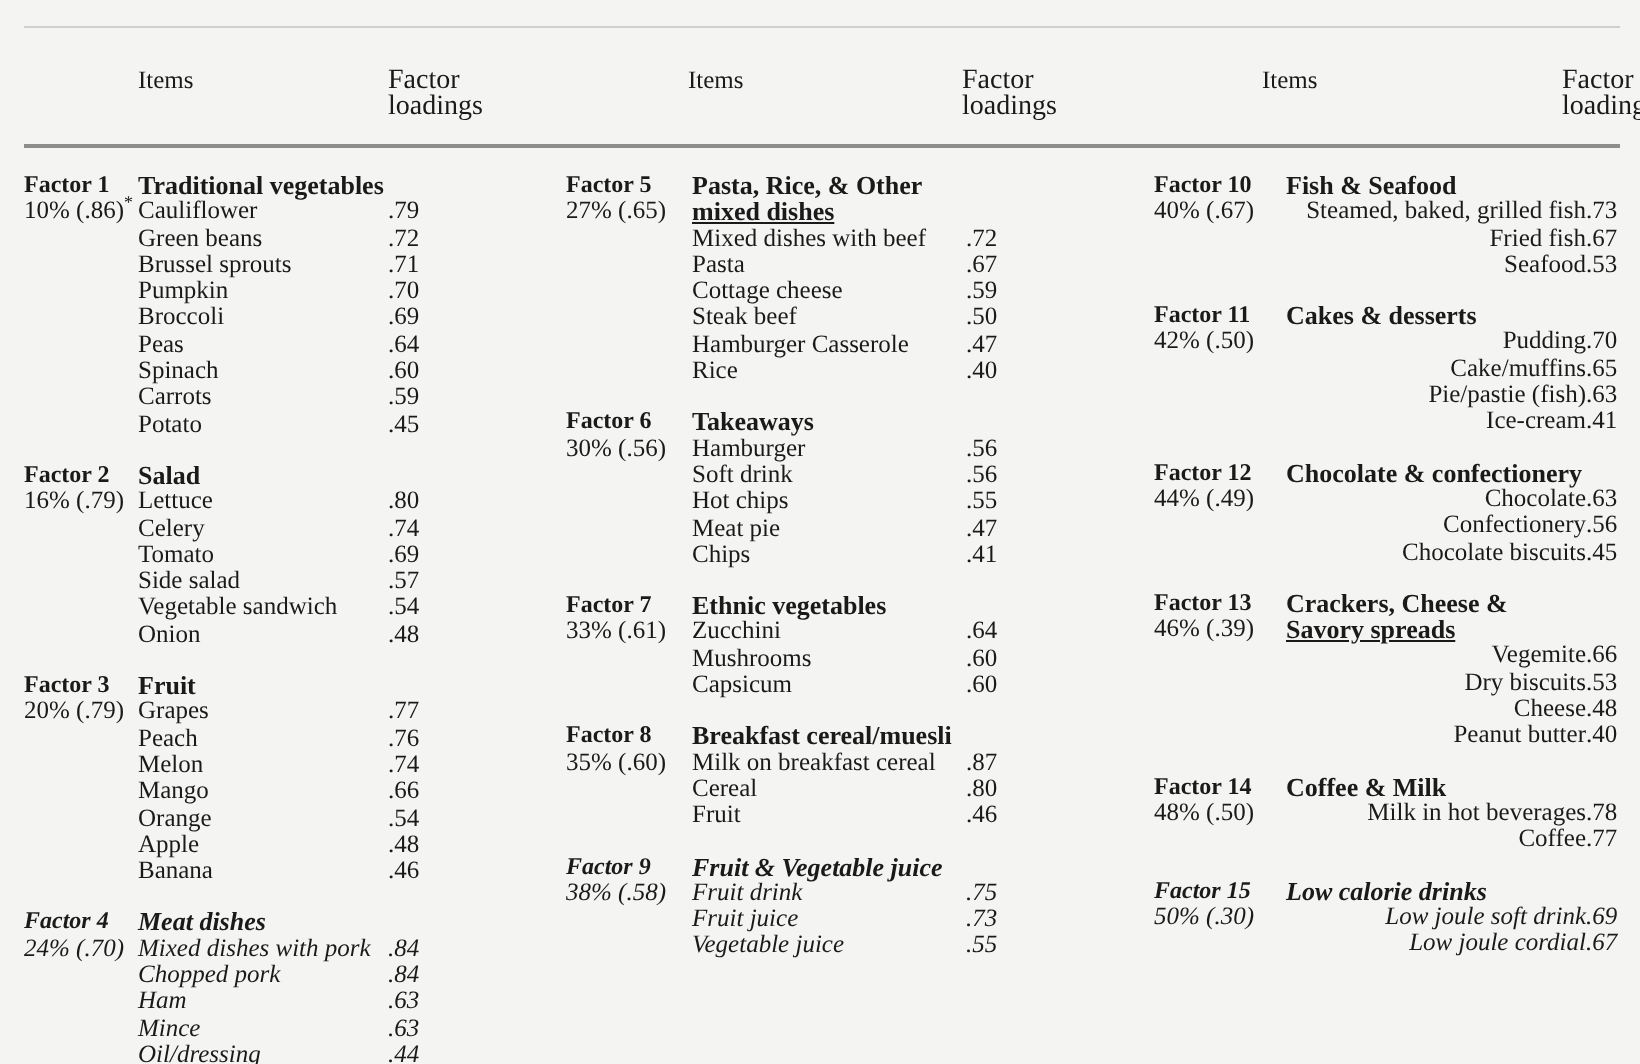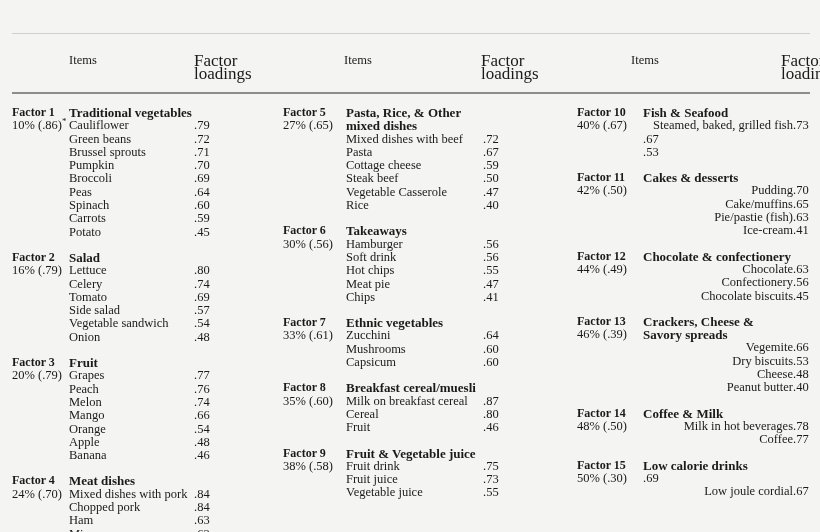--- a/index.html
+++ b/index.html
@@ -13,21 +13,20 @@
     font-family: "Liberation Serif", "DejaVu Serif", serif;
     color: #1a1a1a;
     overflow: hidden;
   }
 
   .table-wrap {
     position: relative;
     width: 820px;
     height: 436px;
     box-sizing: border-box;
-    margin-top: 20px;
   }
 
   
   .rule {
     position: absolute;
     left: 12px;
     width: 798px;
     background: #9a9a9a;
   }
   .rule-top {
@@ -58,21 +57,21 @@
   }
   .head-items {
     width: 125px;
     flex: 0 0 125px;
     font-size: 12.5px;
     line-height: 13.4px;
   }
   .head-loadings {
     width: 70px;
     flex: 0 0 70px;
-    font-size: 17px;
+    font-size: 14px;
     line-height: 13.4px;
   }
   .col-block-1 { width: 278px; flex: 0 0 278px; }
   .col-block-2 { width: 283px; flex: 0 0 283px; }
   .col-block-3 { width: 259px; flex: 0 0 259px; }
 
   .head-block-2 .head-factor-pad { width: 66px; flex: 0 0 66px; }
   .head-block-2 .head-items { width: 137px; flex: 0 0 137px; }
   .head-block-3 .head-factor-pad { width: 70px; flex: 0 0 70px; }
   .head-block-3 .head-items { width: 150px; flex: 0 0 150px; }
@@ -89,21 +88,21 @@
     position: relative;
   }
   .col1 { width: 278px; flex: 0 0 278px; padding-left: 12px; box-sizing: border-box; }
   .col2 { width: 283px; flex: 0 0 283px; padding-left: 5px; box-sizing: border-box; }
   .col3 { width: 259px; flex: 0 0 259px; padding-left: 16px; box-sizing: border-box; }
 
   .factor-group {
     position: relative;
     margin-bottom: 12px;
   }
-  .factor-group:last-child { margin-bottom: 0; }
+  .factor-group:last-child { margin-bottom: 0; font-style: italic; }
   .factor-label {
     font-weight: bold;
     font-size: 12px;
     line-height: 13.3px;
     white-space: nowrap;
   }
   .factor-stat {
     font-size: 12.5px;
     line-height: 13.3px;
     white-space: nowrap;
@@ -117,21 +116,21 @@
 
   .col1 .factor-cell { width: 57px; flex: 0 0 57px; }
   .col2 .factor-cell { width: 63px; flex: 0 0 63px; }
   .col3 .factor-cell { width: 66px; flex: 0 0 66px; }
 
   .group-title {
     font-weight: bold;
     font-size: 13px;
     line-height: 13.3px;
   }
-  .group-title .t2 { display: block; }
+  .group-title .t2 { display: block; text-decoration: underline; }
 
   .items-area {
     position: relative;
   }
   .item-row {
     display: flex;
     font-size: 12.5px;
     line-height: 13.3px;
   }
   .col1 .item-name { width: 125px; flex: 0 0 125px; }
@@ -361,21 +360,21 @@
                 </div>
                 <div class="item-row">
                   <div class="item-name">Cottage cheese</div>
                   <div class="item-load">.59</div>
                 </div>
                 <div class="item-row">
                   <div class="item-name">Steak beef</div>
                   <div class="item-load">.50</div>
                 </div>
                 <div class="item-row">
-                  <div class="item-name">Vegetable Casserole</div>
+                  <div class="item-name">Hamburger Casserole</div>
                   <div class="item-load">.47</div>
                 </div>
                 <div class="item-row">
                   <div class="item-name">Rice</div>
                   <div class="item-load">.40</div>
                 </div>
               </div>
             </div>
           </div>
         </div>
@@ -496,23 +495,25 @@
               <div class="factor-stat"><span>40% (.67)</span></div>
             </div>
             <div class="grp-right">
               <div class="group-title"><span>Fish &amp; Seafood</span></div>
               <div class="items-area">
                 <div class="item-row">
                   <div class="item-name">Steamed, baked, grilled fish</div>
                   <div class="item-load">.73</div>
                 </div>
                 <div class="item-row">
+                  <div class="item-name">Fried fish</div>
                   <div class="item-load">.67</div>
                 </div>
                 <div class="item-row">
+                  <div class="item-name">Seafood</div>
                   <div class="item-load">.53</div>
                 </div>
               </div>
             </div>
           </div>
         </div>
         <div class="factor-group">
           <div class="grp-layout">
             <div class="factor-cell">
               <div class="factor-label">Factor 11</div>
@@ -619,20 +620,21 @@
         <div class="factor-group">
           <div class="grp-layout">
             <div class="factor-cell">
               <div class="factor-label">Factor 15</div>
               <div class="factor-stat"><span>50% (.30)</span></div>
             </div>
             <div class="grp-right">
               <div class="group-title"><span>Low calorie drinks</span></div>
               <div class="items-area">
                 <div class="item-row">
+                  <div class="item-name">Low joule soft drink</div>
                   <div class="item-load">.69</div>
                 </div>
                 <div class="item-row">
                   <div class="item-name">Low joule cordial</div>
                   <div class="item-load">.67</div>
                 </div>
               </div>
             </div>
           </div>
         </div>

